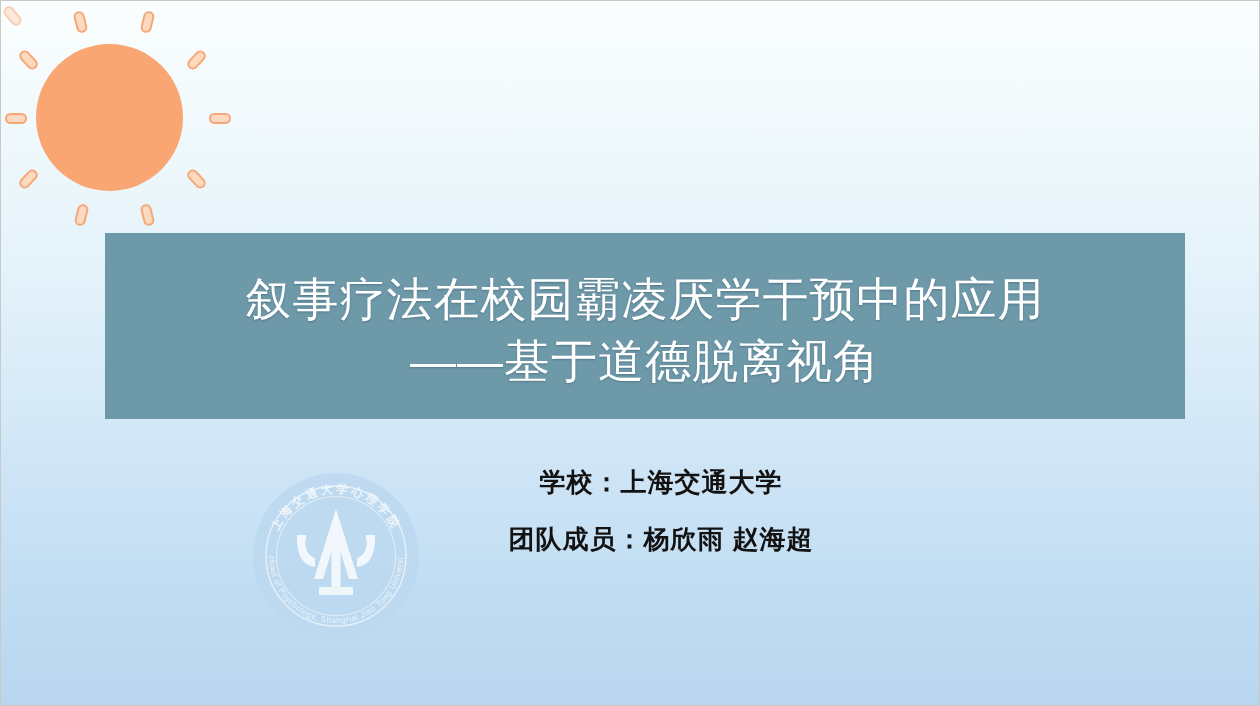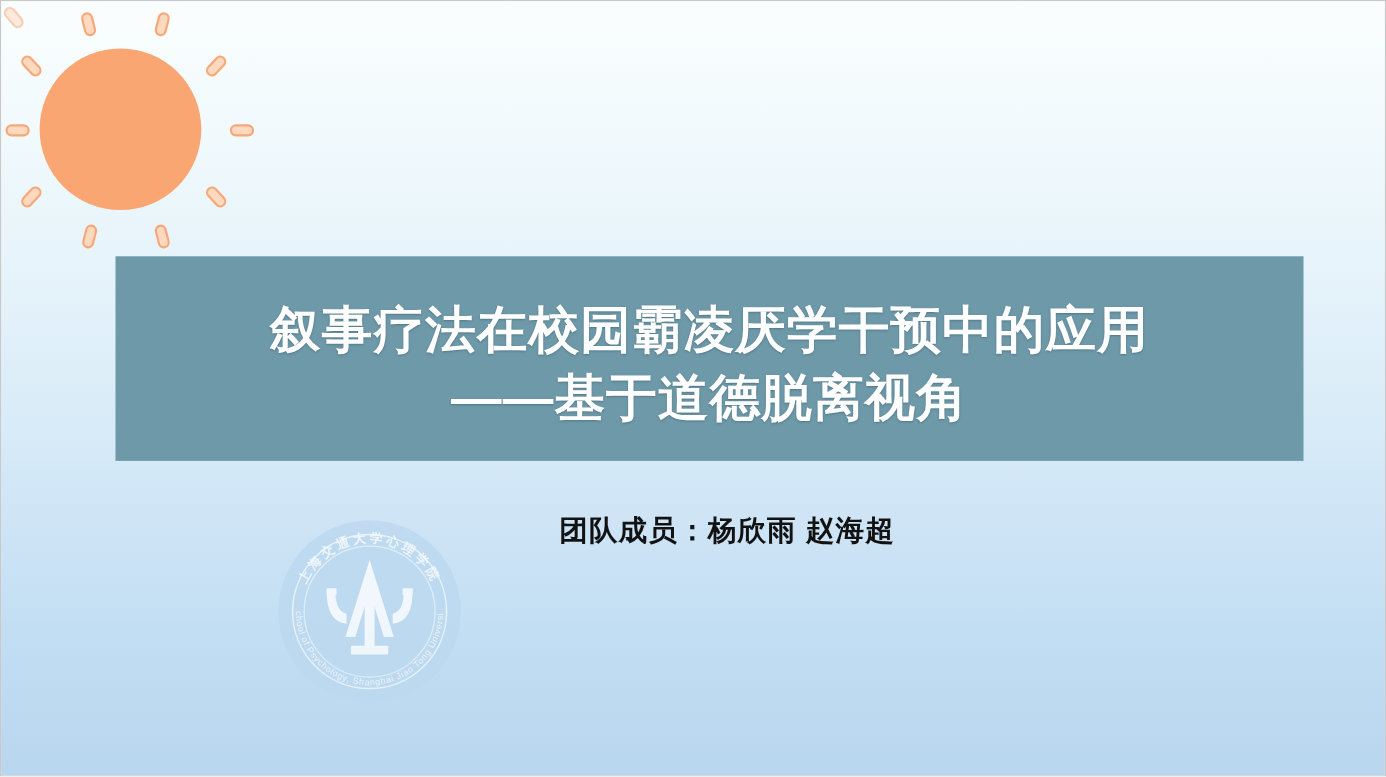--- a/index.html
+++ b/index.html
@@ -74,21 +74,21 @@
     height: 186px;
     background: #6e99a9;
     display: flex;
     flex-direction: column;
     align-items: center;
     justify-content: center;
     padding-top: 8px;
   }
   .title-line {
     color: #ffffff;
-    font-weight: bold;
+    font-weight: normal;
     font-size: 46px;
     line-height: 1.28;
     letter-spacing: 1px;
     text-align: center;
     white-space: nowrap;
     text-shadow: 0 1px 2px rgba(30,60,75,0.35);
   }
   .title-line.sub {
     margin-top: 3px;
   }
@@ -115,21 +115,21 @@
     text-align: center;
   }
   .info-line {
     color: #121212;
     font-weight: bold;
     font-size: 26px;
     line-height: 1.0;
     letter-spacing: 1px;
     white-space: nowrap;
   }
-  .info-line + .info-line { margin-top: 41px; text-decoration: underline; }
+  .info-line + .info-line { margin-top: 31px; }
 </style>
 </head>
 <body>
 
 <div class="slide">
 
   <div class="sun-group">
     <div class="sun-disc"></div>
     <div class="ray r-nw2"></div>
     <div class="ray r-n1"></div>
@@ -170,16 +170,17 @@
       <text font-family="'Liberation Sans', sans-serif" font-size="11.5" font-weight="bold" fill="#ffffff" opacity="0.9" letter-spacing="3.2">
         <textPath href="#ringTop" startOffset="50%" text-anchor="middle">上海交通大学心理学院</textPath>
       </text>
       <text font-family="'Liberation Sans', sans-serif" font-size="8.2" fill="#ffffff" opacity="0.85" letter-spacing="0.6">
         <textPath href="#ringBot" startOffset="50%" text-anchor="middle">School of Psychology, Shanghai Jiao Tong University</textPath>
       </text>
     </svg>
   </div>
 
   <div class="info-block">
+    <div class="info-line">学校：上海交通大学</div>
     <div class="info-line">团队成员：杨欣雨 赵海超</div>
   </div>
 
 </div>
 
 </body></html>

